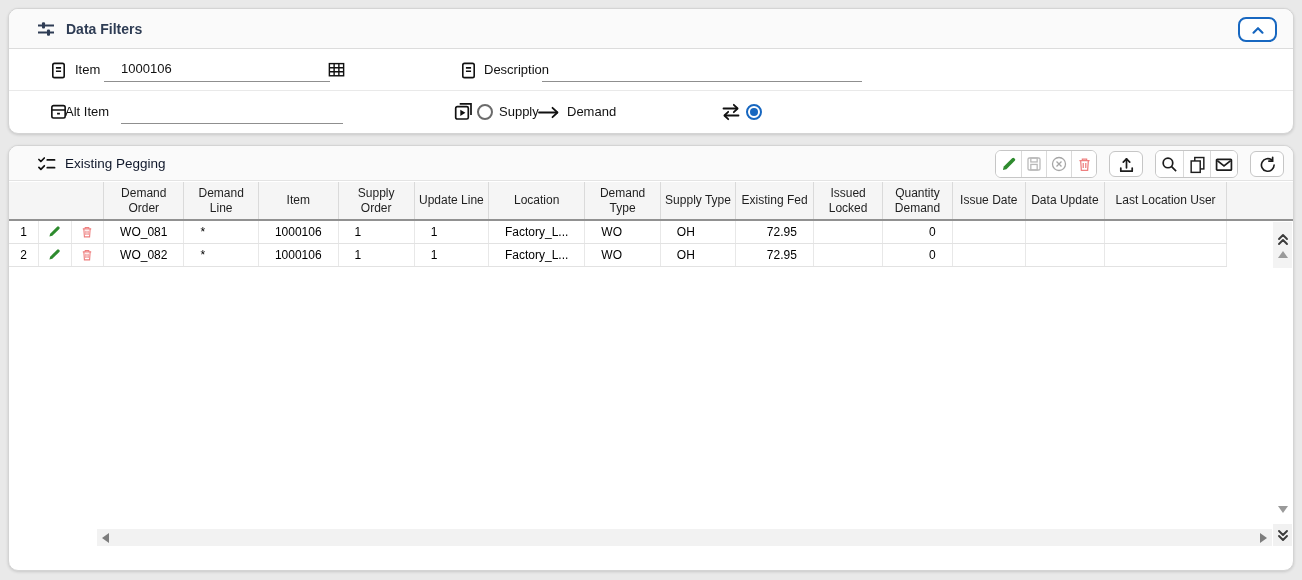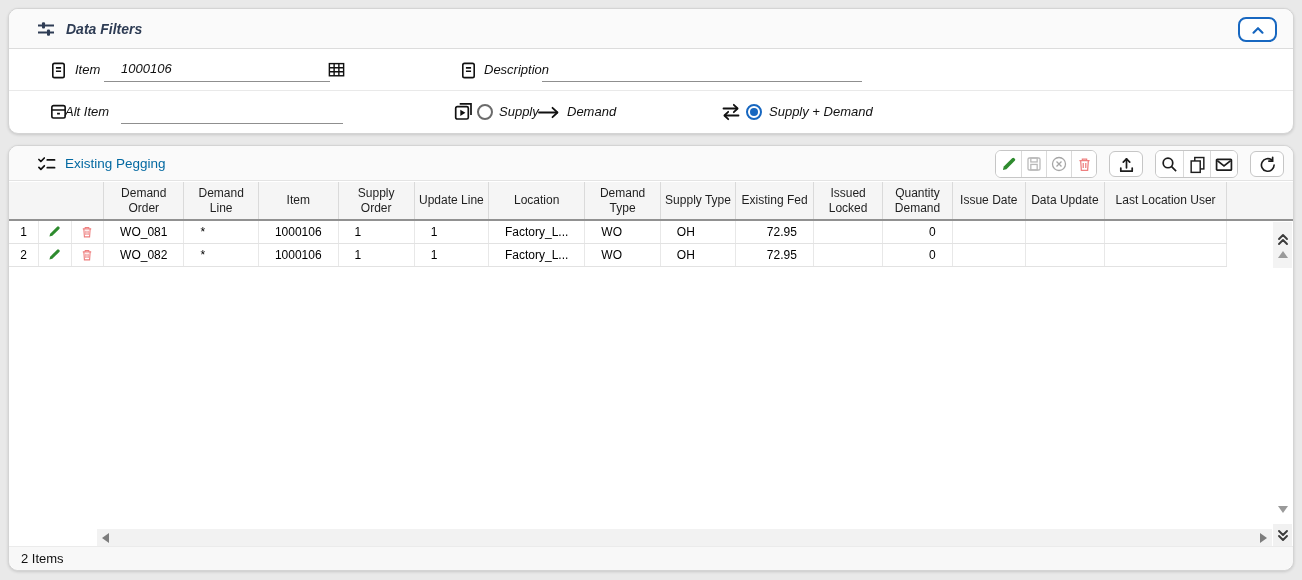--- a/index.html
+++ b/index.html
@@ -7,21 +7,21 @@
   body {
     background:#e9e9e9;
     font-family:"Liberation Sans","DejaVu Sans",sans-serif;
     color:#1c1c1c; position:relative; font-size:13px;
   }
   .card {
     position:absolute; left:8px; width:1286px; background:#fff;
     border:1px solid #d4d4d4; border-radius:10px;
     box-shadow:0 1px 3px rgba(0,0,0,.15); overflow:hidden;
   }
-  #filters-card { top:8px; height:126px;font-style:italic; }
+  #filters-card { top:8px; height:126px; }
   #pegging-card { top:145px; height:426px; }
 
   
   .f-header {
     position:relative; height:40px; background:#fafafa;
     border-bottom:1px solid #dcdcdc; display:flex; align-items:center;
     padding-left:27px;
   }
   .f-title { font-size:14px; font-weight:bold; color:#2e3c54; margin-left:10px; }
   .collapse-btn {
@@ -39,21 +39,21 @@
   .abs { position:absolute; }
   .radio { width:16px; height:16px; border:2px solid #6b6b6b; border-radius:50%; background:#fff; }
   .radio.on { border-color:#1767c0; }
   .radio.on::after { content:''; display:block; width:8px; height:8px; margin:2px; border-radius:50%; background:#1767c0; }
 
   
   .p2-header {
     position:relative; height:35px; background:#fafafa;
     border-bottom:1px solid #e3e3e3; display:flex; align-items:center; padding-left:28px;
   }
-  .p2-title { font-size:13.5px; color:#0369a1; margin-left:9px; }
+  .p2-title { font-size:13.5px; color:#0f172a; margin-left:9px; }
   .p2-toolbar { position:absolute; top:4px; right:9px; display:flex; align-items:center; gap:12px; }
   .btn-group { display:flex; border:1px solid #c6c6c6; border-radius:6px; overflow:hidden; background:#fff; }
   .tb-btn { width:25px; height:26px; display:flex; align-items:center; justify-content:center; background:#fff; cursor:pointer; }
   .btn-group .tb-btn + .tb-btn { border-left:1px solid #dadada; }
   .btn-group .tb-btn.w27 { width:27px; }
   .tb-single { width:34px; height:26px; border:1px solid #c6c6c6; border-radius:6px; display:flex; align-items:center; justify-content:center; background:#fff; cursor:pointer; }
 
   table#peg-table { position:absolute; left:0; top:36px; border-collapse:collapse; table-layout:fixed; }
   #peg-table th {
     background:#f5f5f5; border-right:1px solid #dadada; border-bottom:2px solid #919191;
@@ -196,21 +196,20 @@
       <svg width="22" height="20" viewBox="0 0 22 20">
           <g fill="none" stroke="#111" stroke-width="1.8" stroke-linecap="round" stroke-linejoin="round">
             <path d="M3.5 6.5h13.5"></path>
             <path d="M13.8 2.8l3.8 3.7-3.8 3.7"></path>
             <path d="M18.5 13.5H5"></path>
             <path d="M8.2 9.8l-3.8 3.7 3.8 3.7"></path>
           </g>
         </svg>
     </span>
     <div class="radio abs on" id="radio-combined" style="left:737px; top:13px;"></div>
-    <span class="lbl" style="left:760px;">Supply + Demand</span>
   </div>
 </div>
 
 <div class="card" id="pegging-card">
   <div class="p2-header">
     <span>
       <svg width="19" height="19" viewBox="0 0 20 20">
           <g fill="none" stroke="#111" stroke-width="1.8" stroke-linecap="round" stroke-linejoin="round">
             <path d="M2 5.8l2.1 2.1 3.6-3.7"></path>
             <path d="M10.8 6.2h7.7"></path>
@@ -463,16 +462,13 @@
           </g>
         </svg>
     </span>
   </div>
 
   <div class="hscroll">
     <span class="tri-left"></span>
     <span class="tri-right"></span>
   </div>
 
-  <div class="statusbar">
-    <span>2 Items</span>
-  </div>
 </div>
 
 </body></html>

